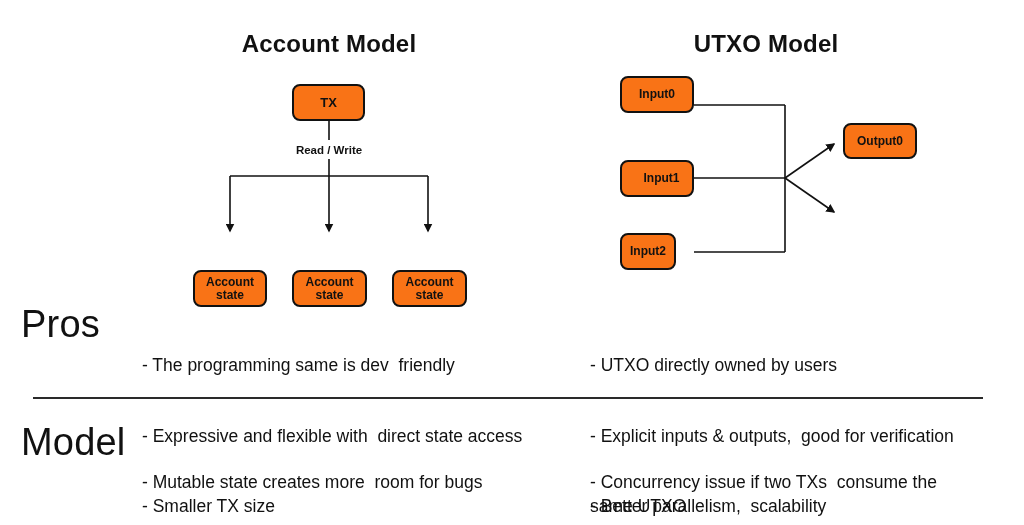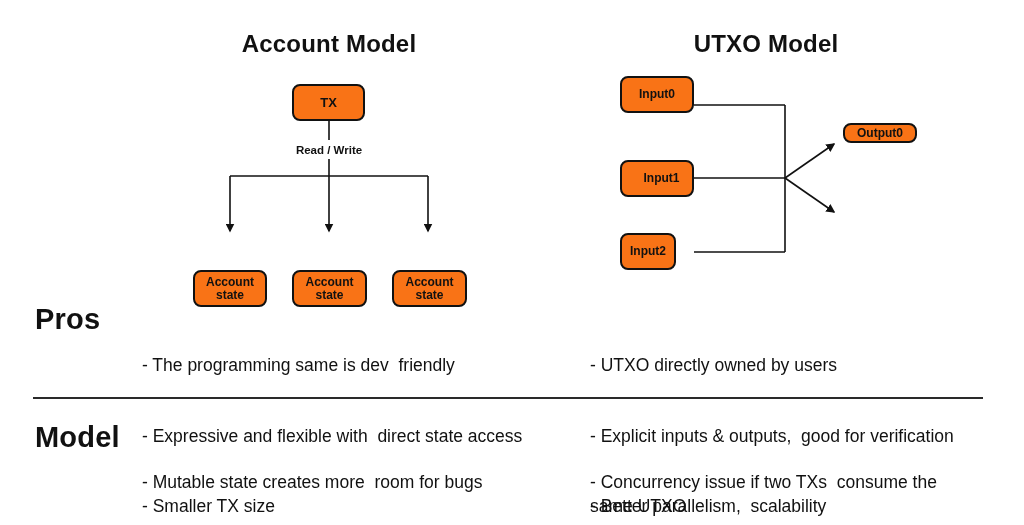--- a/index.html
+++ b/index.html
@@ -20,24 +20,24 @@
     font-weight:bold;font-size:12px;line-height:13px;box-sizing:border-box;padding:2px;
   }
   .tx{left:292px;top:84px;width:73px;height:37px;font-size:13px;}
   .astate1{left:193px;top:238px;width:74px;height:37px;}
   .astate2{left:292px;top:238px;width:75px;height:37px;}
   .astate3{left:392px;top:238px;width:75px;height:37px;}
   .astate{padding:2px 12px;margin-top:32px;}
   .input0{left:620px;top:76px;width:74px;height:37px;}
   .input1{left:620px;top:160px;width:74px;height:37px;padding-left:11px;}
   .input2{left:620px;top:233px;width:56px;height:37px;}
-  .output0{left:843px;top:123px;width:74px;height:20px;}
+  .output0{left:843px;top:123px;width:74px;height:36px;}
   .output1{left:843px;top:196px;width:74px;height:36px;}
   .section-label{
-    position:absolute;left:35px;font-size:29px;font-weight:bold;letter-spacing:.2px;
+    position:absolute;left:21px;font-size:38px;font-weight:normal;letter-spacing:.2px;
   }
   .pros-label{top:303px;}
   .cons-label{top:421px;}
   .blist{position:absolute;font-size:17.5px;line-height:23.5px;white-space:pre-wrap;}
   .pros-account{left:142px;top:307px;width:440px;}
   .pros-utxo{left:590px;top:307px;width:420px;}
   .cons-account{left:142px;top:424px;width:440px;}
   .cons-utxo{left:590px;top:424px;width:378px;}
   .divider{
     position:absolute;left:33px;top:397px;width:950px;height:2px;background:#2a2a2a;

